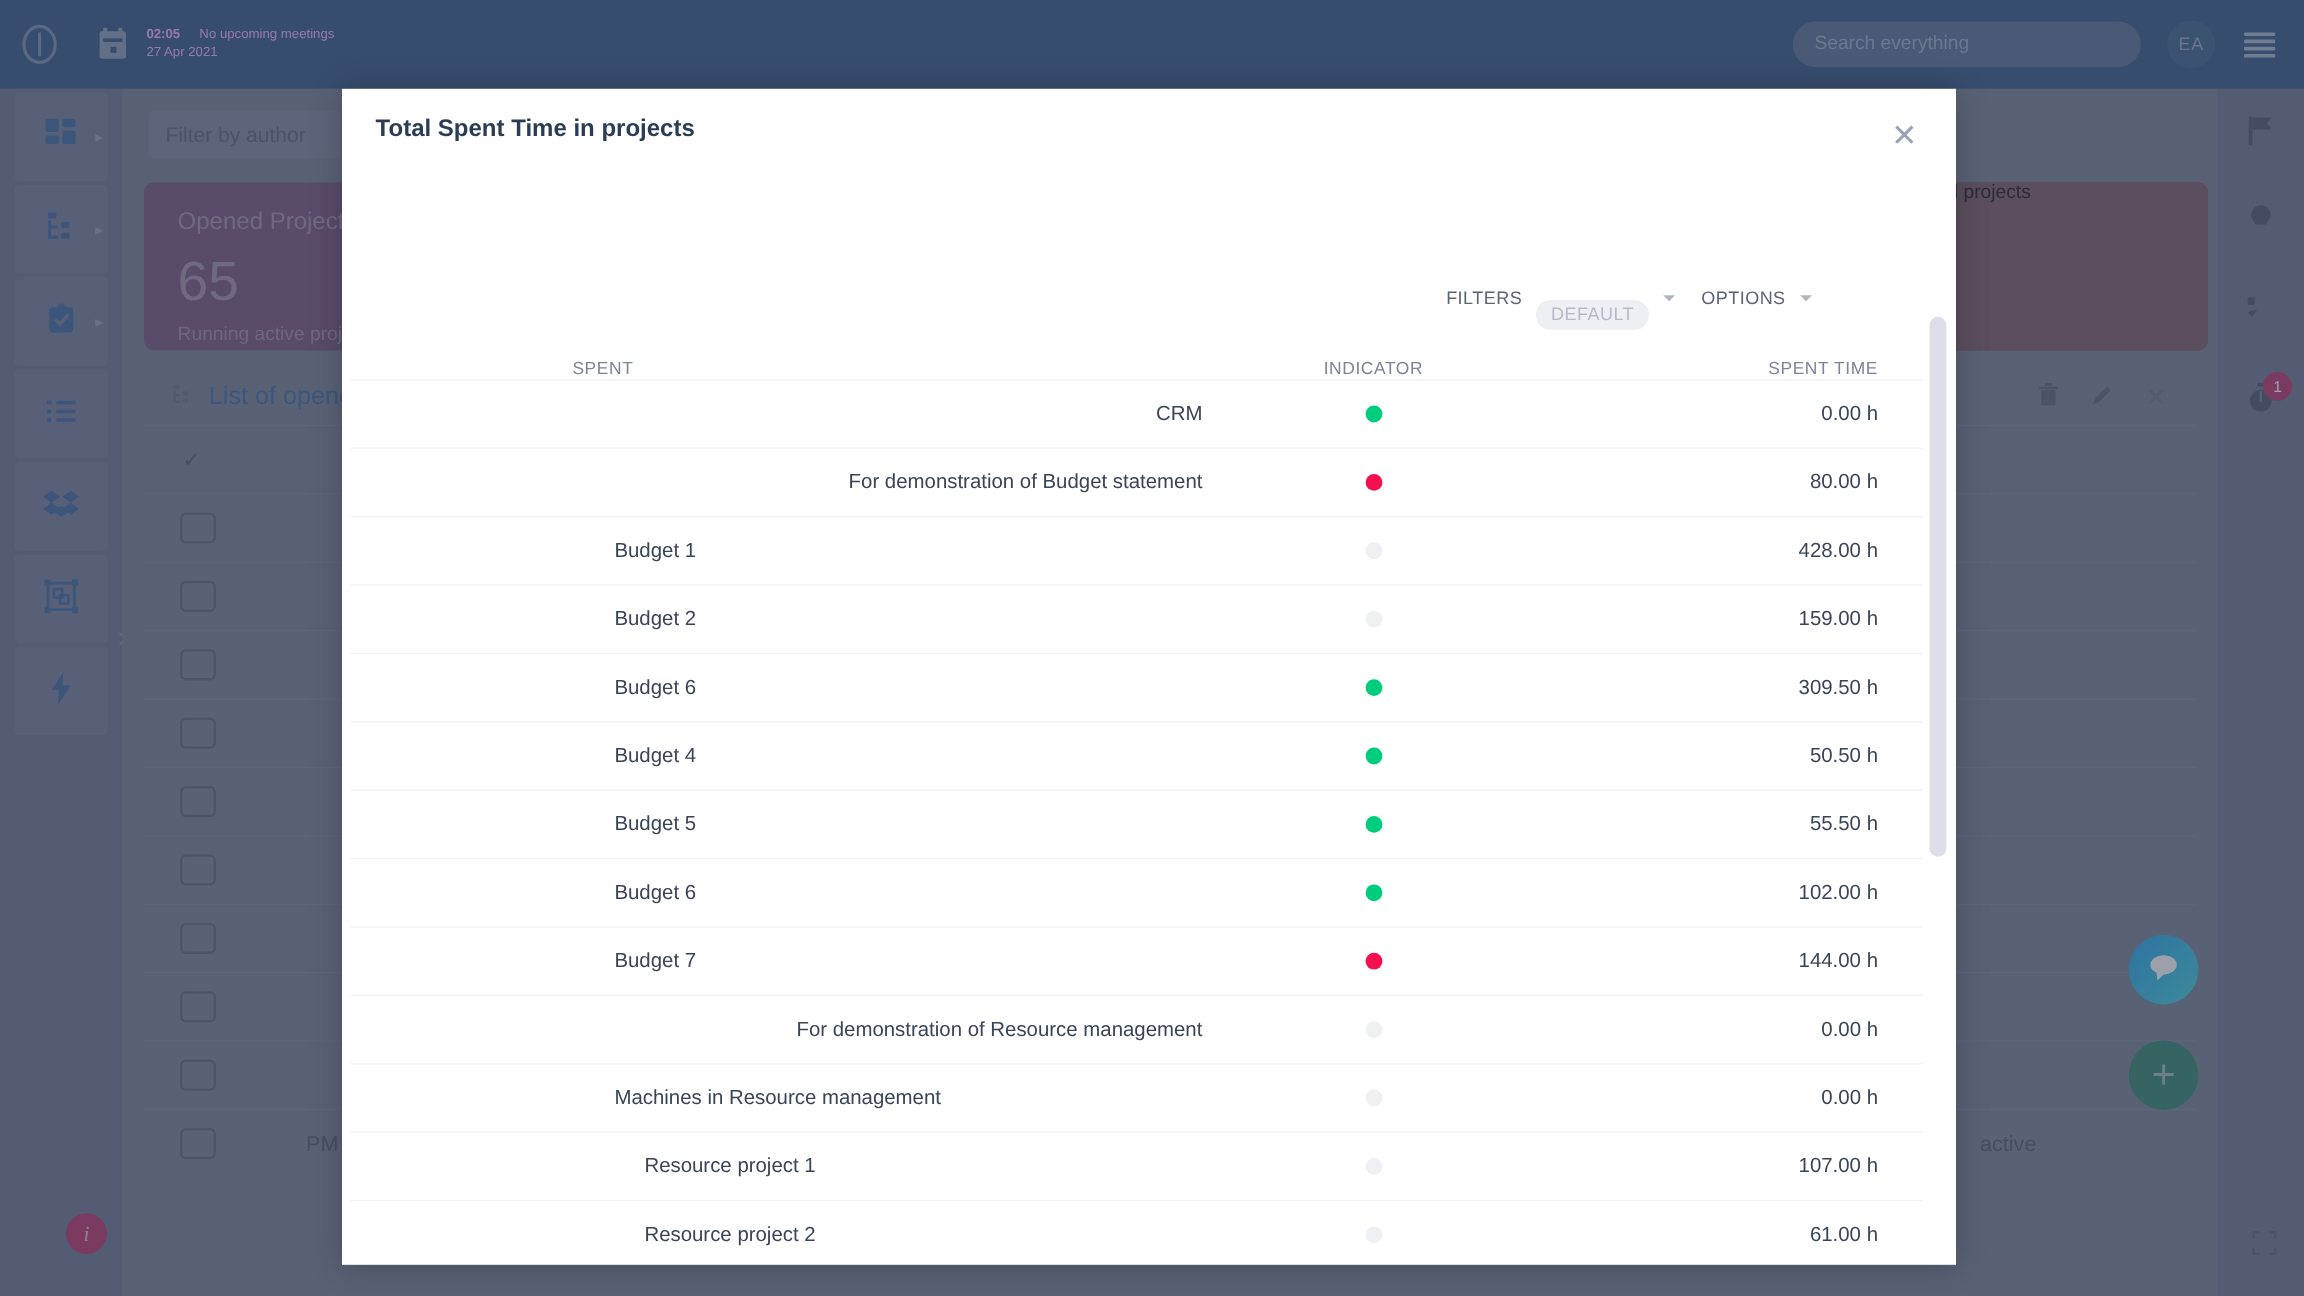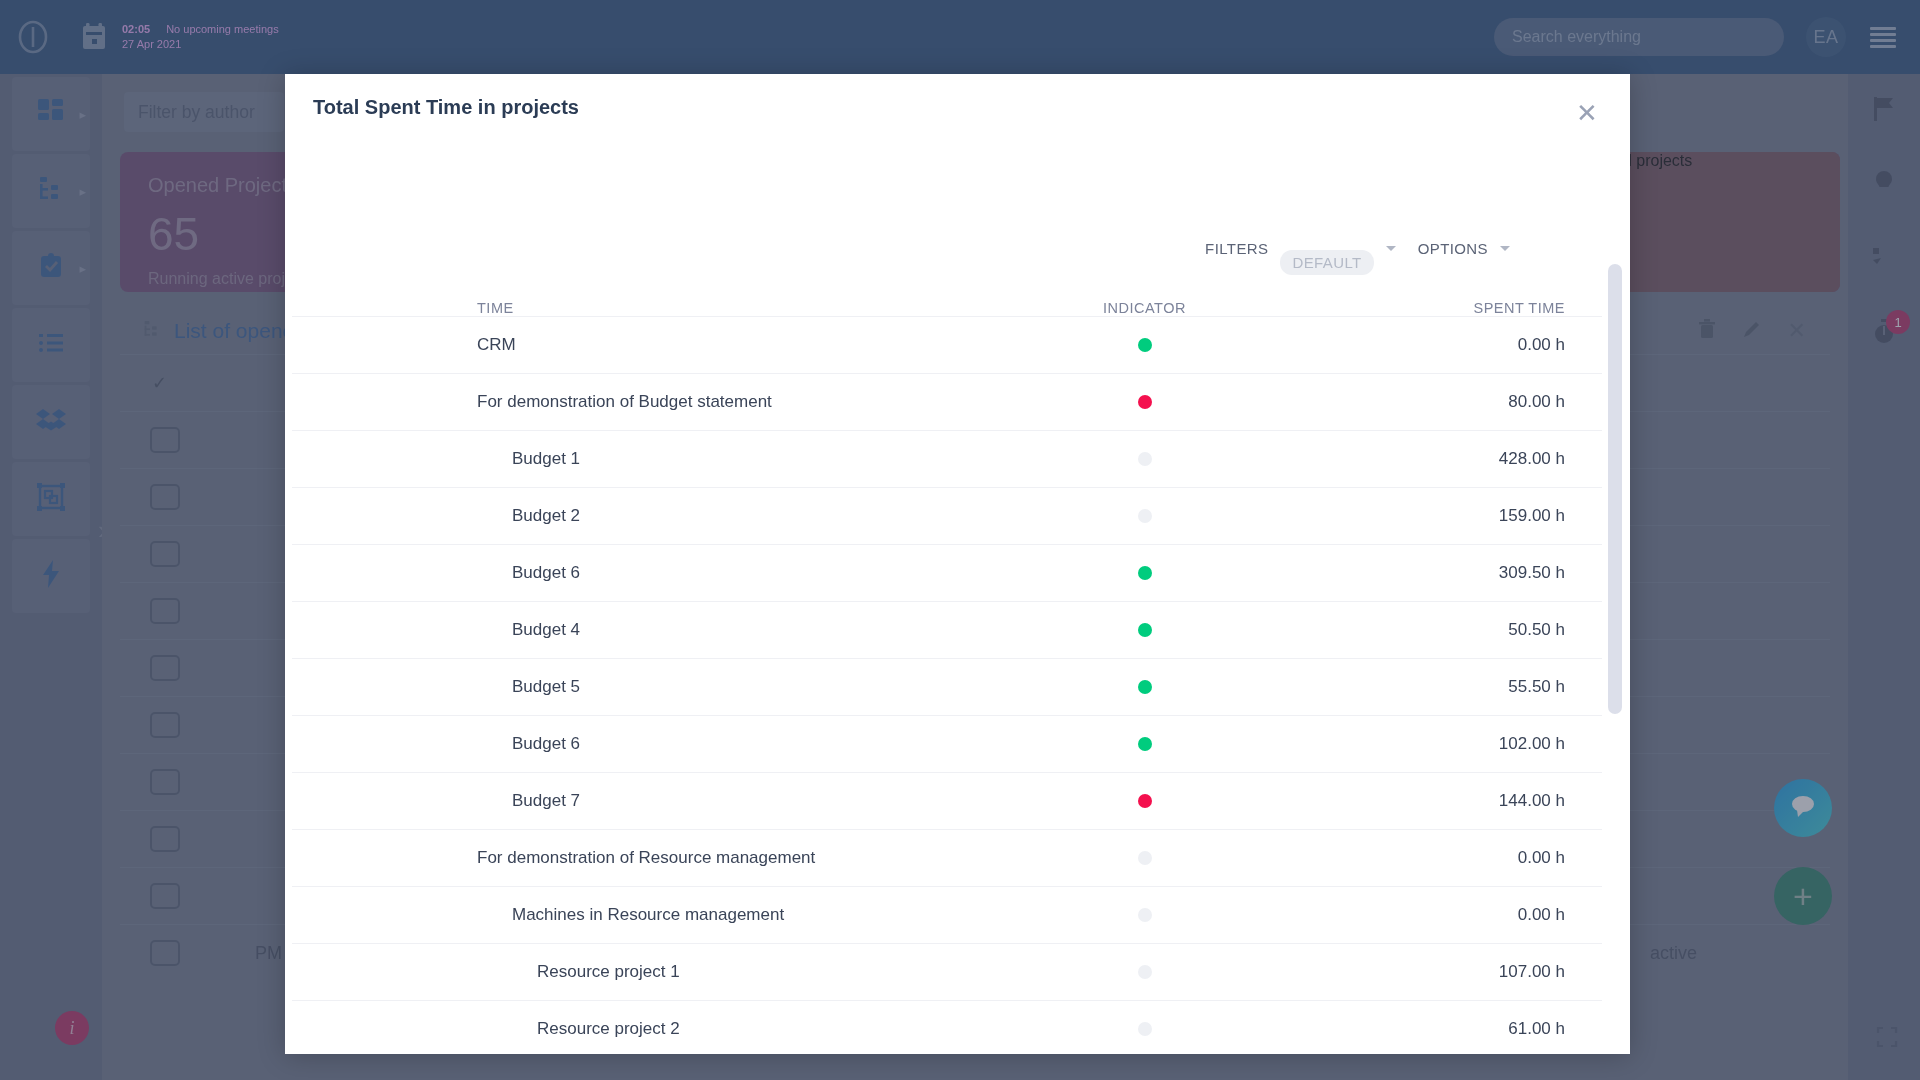--- a/index.html
+++ b/index.html
@@ -26,21 +26,21 @@
   .tb-meet { }
   .tb-date { }
   .tb-spacer { flex: 1; }
   .tb-search {
     width: 290px; height: 38px; border-radius: 19px;
     background: #4a6489; color: #93a6c0; font-size: 16px;
     display: flex; align-items: center; padding: 0 18px;
   }
   .tb-avatar {
     width: 40px; height: 40px; border-radius: 50%; margin-left: 22px;
-    background: #2b537f; color: #8ba1bd; font-size: 18px;
+    background: #2b537f; color: #8ba1bd; font-size: 15px;
     display: flex; align-items: center; justify-content: center; letter-spacing: .5px;
   }
   .tb-burger { width: 74px; display: flex; justify-content: center; align-items: center; }
   .tb-burger i { display:block; width: 26px; height: 3px; background: #9fb2ca; margin: 3px 0; border-radius: 1px; }
 
   .leftbar {
     position: absolute; left: 0; top: 74px; width: 102px; bottom: 0;
     background: #5d6saf; background: #5d6881;
   }
   .lb-item {
@@ -140,21 +140,21 @@
   .tbl { position: absolute; left: 7px; top: 196px; right: 28px; }
   .tbl-head { display: flex; align-items: flex-end; height: 46px;
     font-size: 14.5px; letter-spacing: .5px; color: #7c839a; }
   .col-name { width: 710px; padding-left: 185px; }
   .col-ind  { width: 285px; text-align: center; }
   .col-time { width: 290px; text-align: right; padding-right: 12px; }
 
   .tbl-row { display: flex; align-items: center; height: 57px; border-top: 1px solid #eff0f4; font-size: 17px; color: #3a4458; }
   .tbl-row .col-name { padding-left: 0; }
   .r-name { display:block; }
-  .lvl0 { padding-left: 185px; }
+  .lvl0 { padding-left: 185px; text-align: right; }
   .lvl1 { padding-left: 220px; }
   .lvl2 { padding-left: 245px; }
   .dot { width: 14px; height: 14px; border-radius: 50%; display: inline-block; }
   .col-ind .dotwrap { display:flex; justify-content:center; }
 
   .mscroll-track {
     position: absolute; right: 8px; top: 190px; width: 14px; bottom: 4px;
   }
   .mscroll-thumb {
     position: absolute; right: 8px; top: 190px; width: 14px; height: 450px;
@@ -422,21 +422,21 @@
     <div class="toolbar">
       <span class="tb-filters">FILTERS</span>
       <span class="tb-default">DEFAULT</span>
       <span class="caret"></span>
       <span class="tb-options">OPTIONS</span>
       <span class="caret"></span>
     </div>
 
     <div class="tbl">
       <div class="tbl-head">
-        <div class="col-name">TIME</div>
+        <div class="col-name">SPENT</div>
         <div class="col-ind">INDICATOR</div>
         <div class="col-time">SPENT TIME</div>
       </div>
       <div id="rows">
           <div class="tbl-row">
             <div class="col-name">
               <span class="r-name lvl0">CRM</span>
             </div>
             <div class="col-ind">
               <div class="dotwrap">

